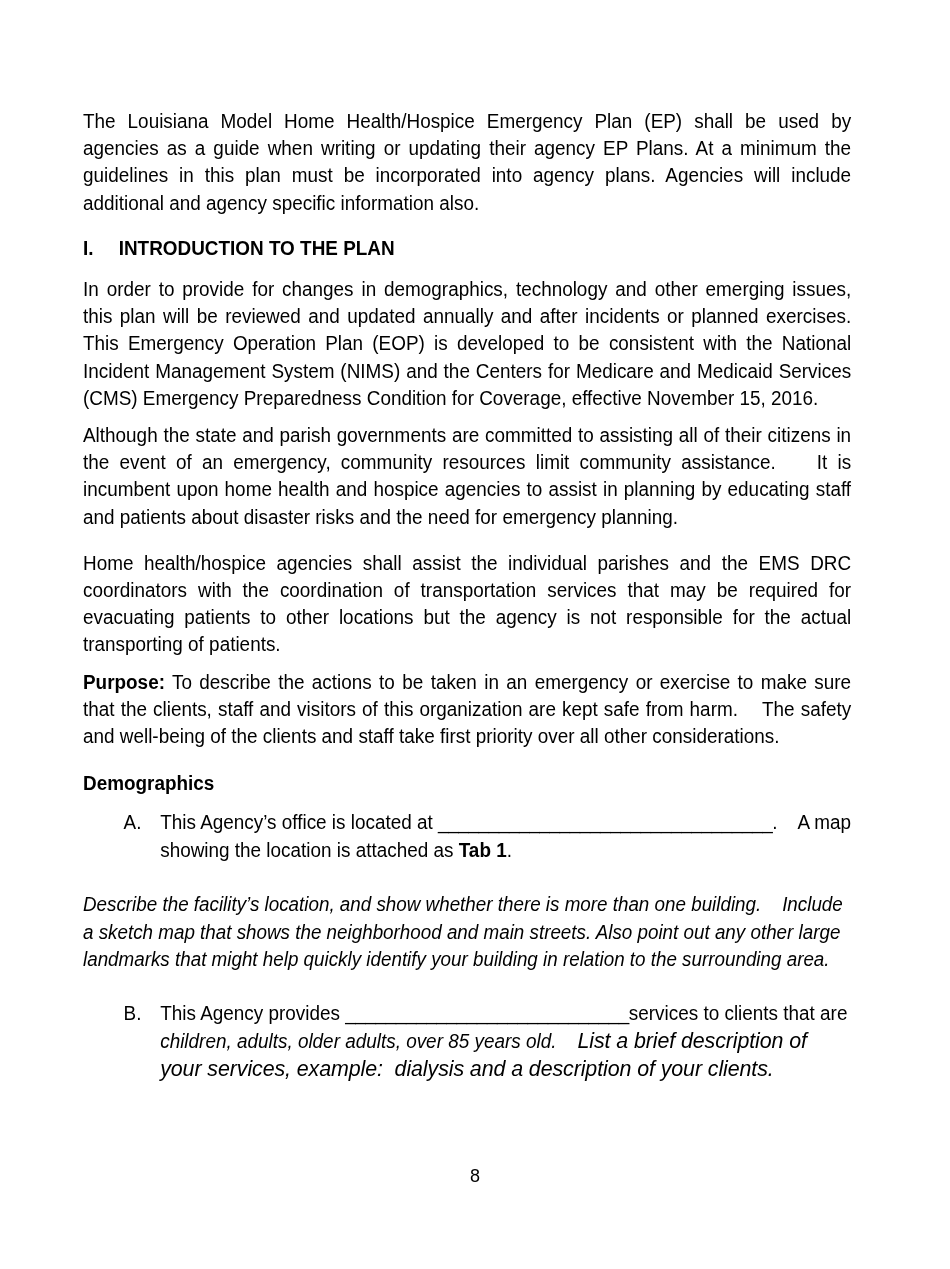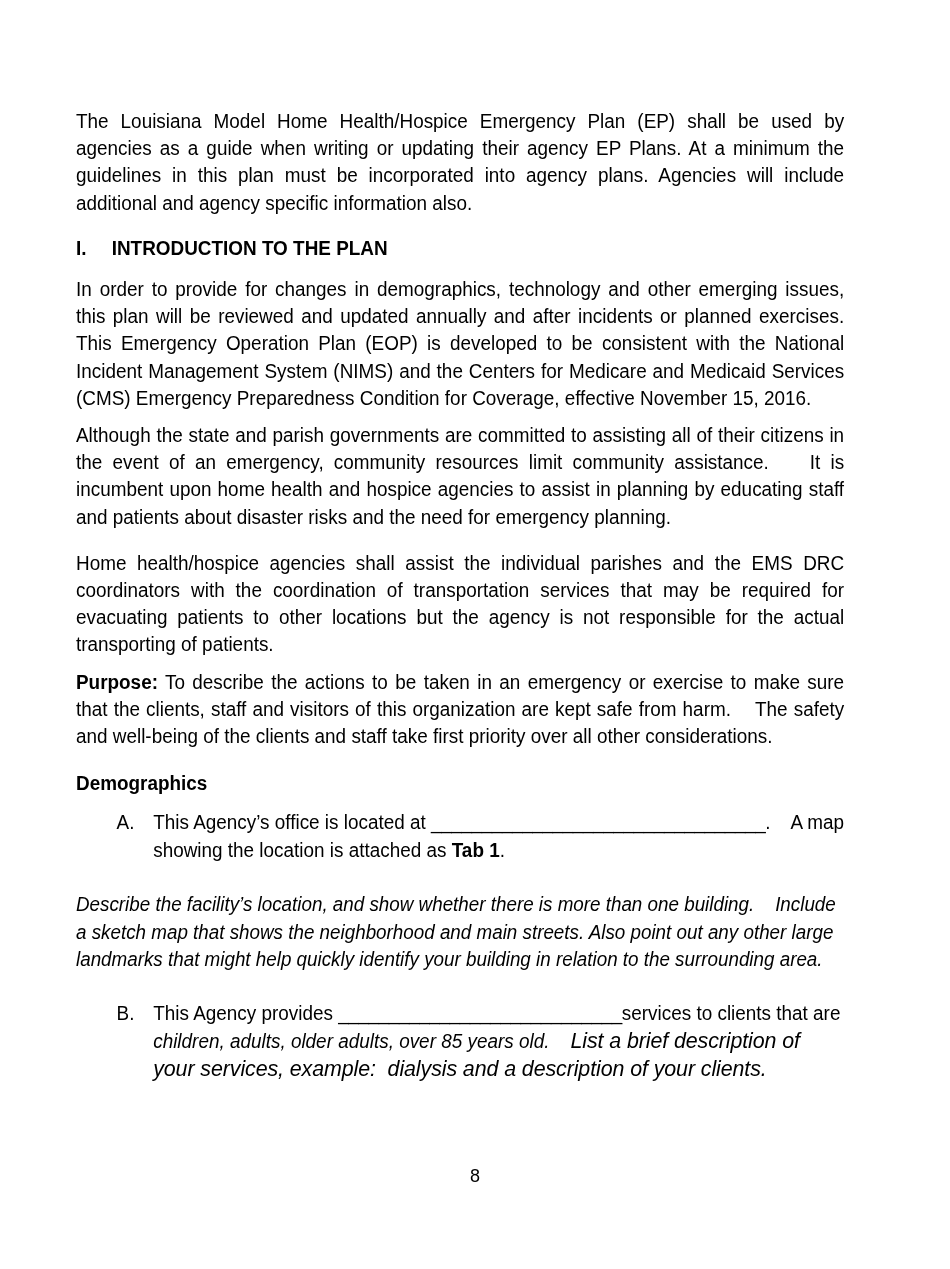--- a/index.html
+++ b/index.html
@@ -20,21 +20,21 @@
     position: absolute;
     left: 0; top: 0;
     width: 950px;
     height: 1269px;
     background: #ffffff;
     overflow: hidden;
   }
 
   .content {
     position: absolute;
-    left: 76px;
+    left: 83px;
     top: 108px;
     width: 796px;
   }
 
   
   .para {
     font-size: 19.6px;
     line-height: 27.2px;
     text-align: justify;
     text-justify: inter-word;

